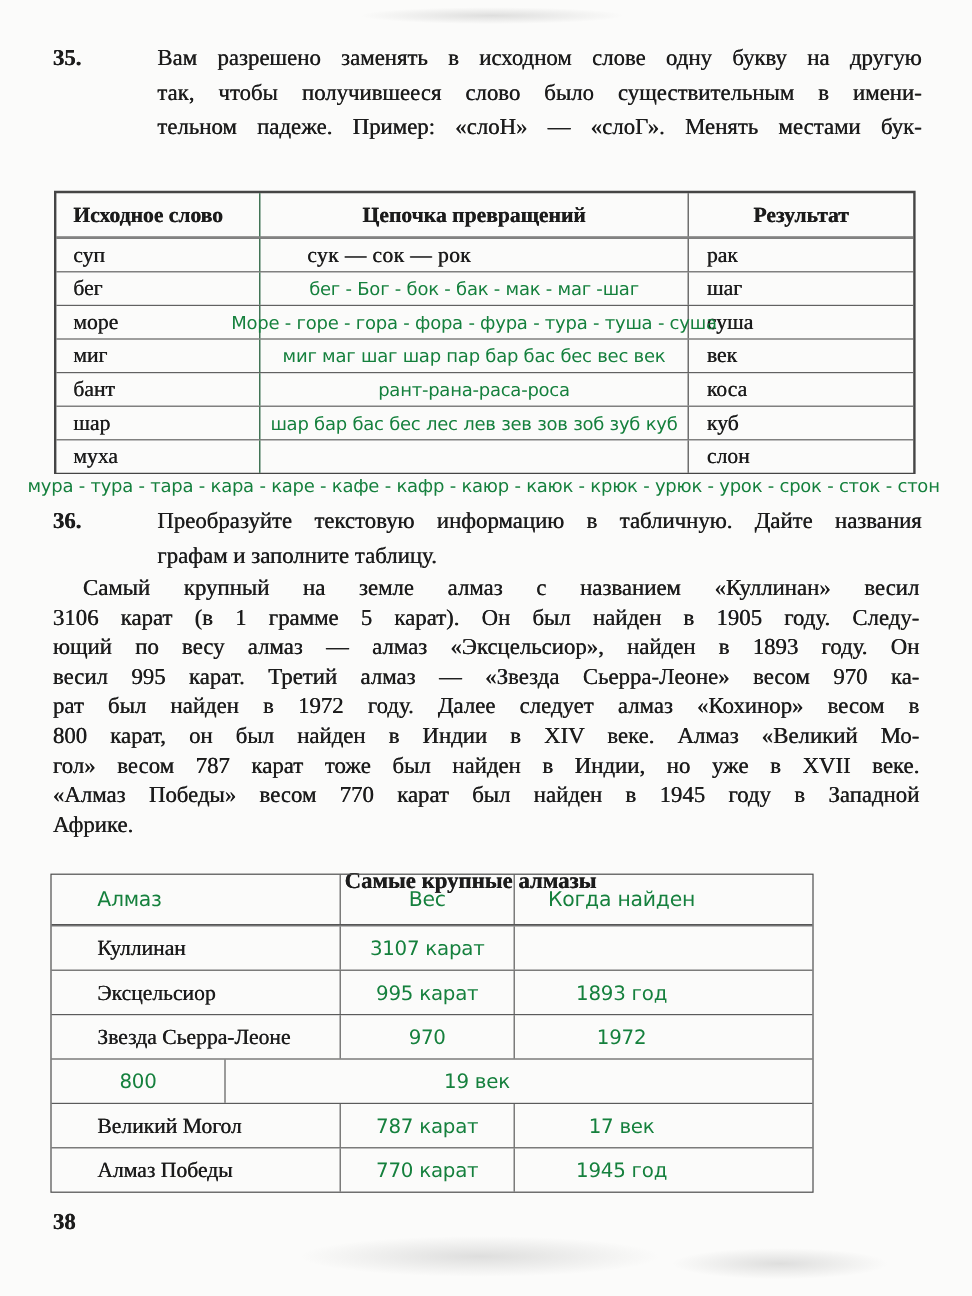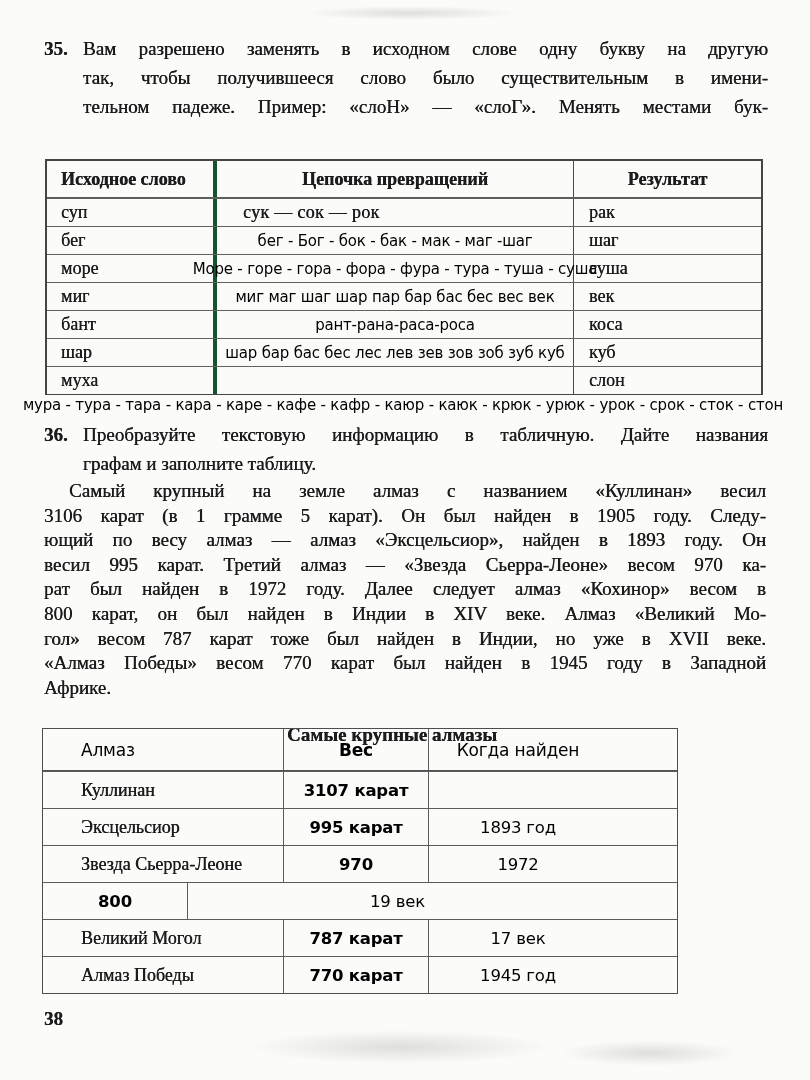--- a/index.html
+++ b/index.html
@@ -2,68 +2,68 @@
 <html><head>
 <meta charset="utf-8">
 <style>
   html,body{margin:0;padding:0;}
   body{
     width:810px;height:1080px;position:relative;overflow:hidden;
     background:#fbfbfa;color:#1c1c1c;
     font-family:"Liberation Serif", serif;
   }
   .printed{font-family:"Liberation Serif", serif; text-shadow:0.35px 0 0 currentColor;}
-  .hand{font-family:"DejaVu Sans", sans-serif; color:#000000; letter-spacing:-0.2px;}
-
-  
-  .task{position:absolute;display:flex;}
+  .hand{font-family:"DejaVu Sans", sans-serif; color:#15803d; letter-spacing:-0.2px;}
+
+  
+  .task{position:absolute;display:flex;gap:48px;}
   .task-num{width:39px;flex:0 0 39px;font-weight:bold;font-size:19px;line-height:29px;}
   .task-lines{flex:1;}
   .tline{font-size:19px;line-height:29px;text-align:justify;text-align-last:justify;white-space:normal;}
   .tline.last{text-align-last:left;}
   #task35{left:44px;top:34px;width:724px;}
   #task36{left:44px;top:420px;width:724px;}
 
   
   #diamonds{position:absolute;left:44px;top:479px;width:722px;}
   .pline{font-size:19px;line-height:24.6px;text-align:justify;text-align-last:justify;}
   .pline.first{text-indent:25px;}
   .pline.last{text-align-last:left;}
 
   
   #table1{position:absolute;left:45px;top:159px;width:718px;box-sizing:border-box;
           border:2px solid #454545;border-bottom-width:1.6px;}
   .t1-row{display:flex;height:28px;border-top:1.4px solid #616161;box-sizing:border-box;}
   .t1-row.head{height:37px;border-top:none;border-bottom:0.4px solid #5a5a5a;}
-  .t1-c1{width:170px;flex:0 0 170px;border-right:4px solid #14532d;display:flex;align-items:center;
+  .t1-c1{width:170px;flex:0 0 170px;border-right:1px solid #14532d;display:flex;align-items:center;
          padding-left:14px;box-sizing:border-box;font-size:18px;}
   .t1-c2{width:357px;flex:0 0 357px;border-right:1.6px solid #4c4c4c;display:flex;align-items:center;
          justify-content:center;box-sizing:border-box;position:relative;}
   .t1-c3{flex:1;display:flex;align-items:center;padding-left:15px;box-sizing:border-box;font-size:18px;}
   .t1-row.head .t1-c1{font-weight:bold;}
   .t1-row.head .t1-c2,.t1-row.head .t1-c3{font-weight:bold;justify-content:center;padding-left:0;font-size:18px;}
   .chain{white-space:nowrap;font-size:15px;}
-  .chain.printed-chain{font-size:18px;letter-spacing:0.3px;}
+  .chain.printed-chain{font-size:18px;letter-spacing:0.3px;margin-left:13px;}
   .t1-c2.example{justify-content:flex-start;padding-left:26px;}
 
   
   #overflow-line{position:absolute;left:6px;top:396px;width:794px;text-align:center;
                  white-space:nowrap;font-size:15px;}
 
   
   #t2-title{position:absolute;left:42px;top:699px;width:700px;text-align:center;
             font-weight:bold;font-size:19px;margin-top:25px;}
   #table2{position:absolute;left:42px;top:728px;width:636px;box-sizing:border-box;
           border:1.6px solid #4d4d4d;}
   .t2-row{display:flex;height:37px;border-top:1.4px solid #5b5b5b;box-sizing:border-box;}
   .t2-row.head{height:42px;border-top:none;border-bottom:0.6px solid #555;}
   .t2-c1{width:241px;flex:0 0 241px;border-right:1.4px solid #5b5b5b;display:flex;align-items:center;
          padding-left:38px;box-sizing:border-box;font-size:18px;}
   .t2-c2{width:145px;flex:0 0 145px;border-right:1.4px solid #5b5b5b;display:flex;align-items:center;
-         justify-content:center;box-sizing:border-box;font-size:16.5px;font-weight:bold;}
+         justify-content:center;box-sizing:border-box;font-size:16.5px;}
   .t2-c3{flex:1;display:flex;align-items:center;justify-content:center;padding-right:70px;
          box-sizing:border-box;font-size:16.5px;}
   .t2-row.head .t2-c1{font-size:17px;}
   .t2-row.head .t2-c2,.t2-row.head .t2-c3{font-size:17px;}
 
   
   #page-number{position:absolute;left:44px;top:1008px;font-weight:bold;font-size:19px;}
   .noise{position:absolute;background:radial-gradient(closest-side,rgba(90,90,90,0.18),rgba(90,90,90,0));}
   .n1{left:250px;top:1030px;width:300px;height:34px;}
   .n2{left:560px;top:1040px;width:180px;height:26px;}

